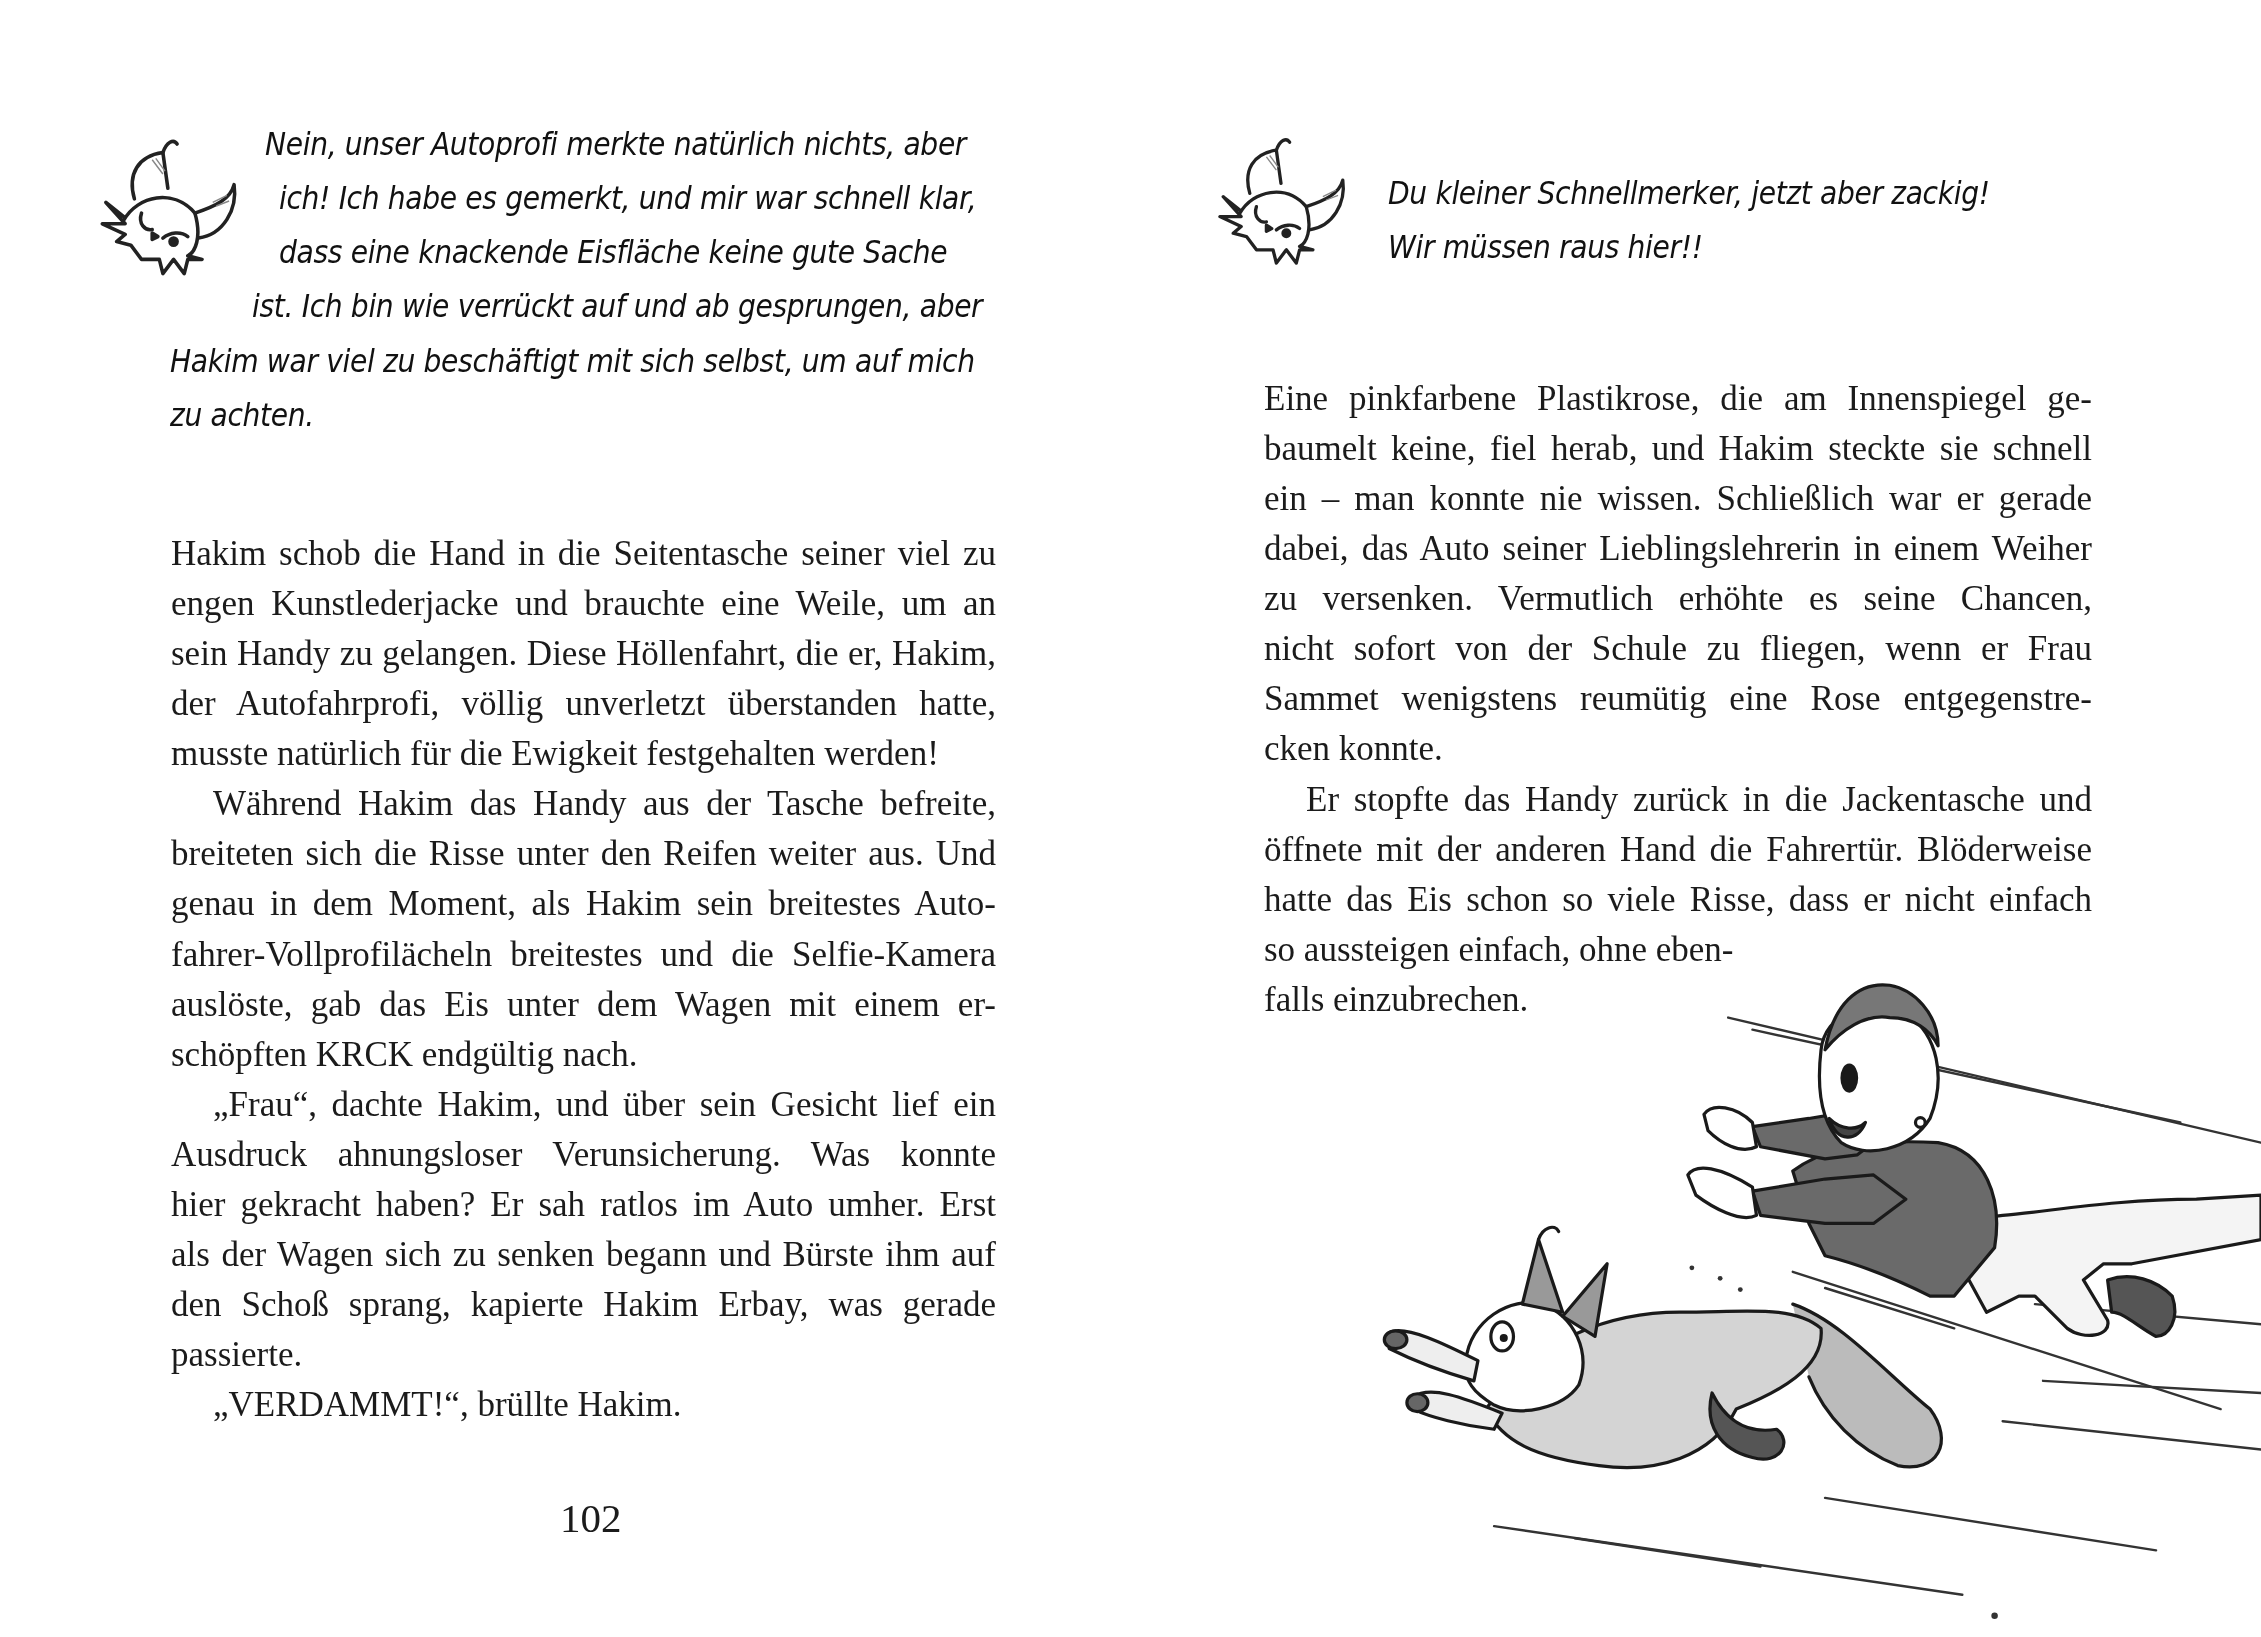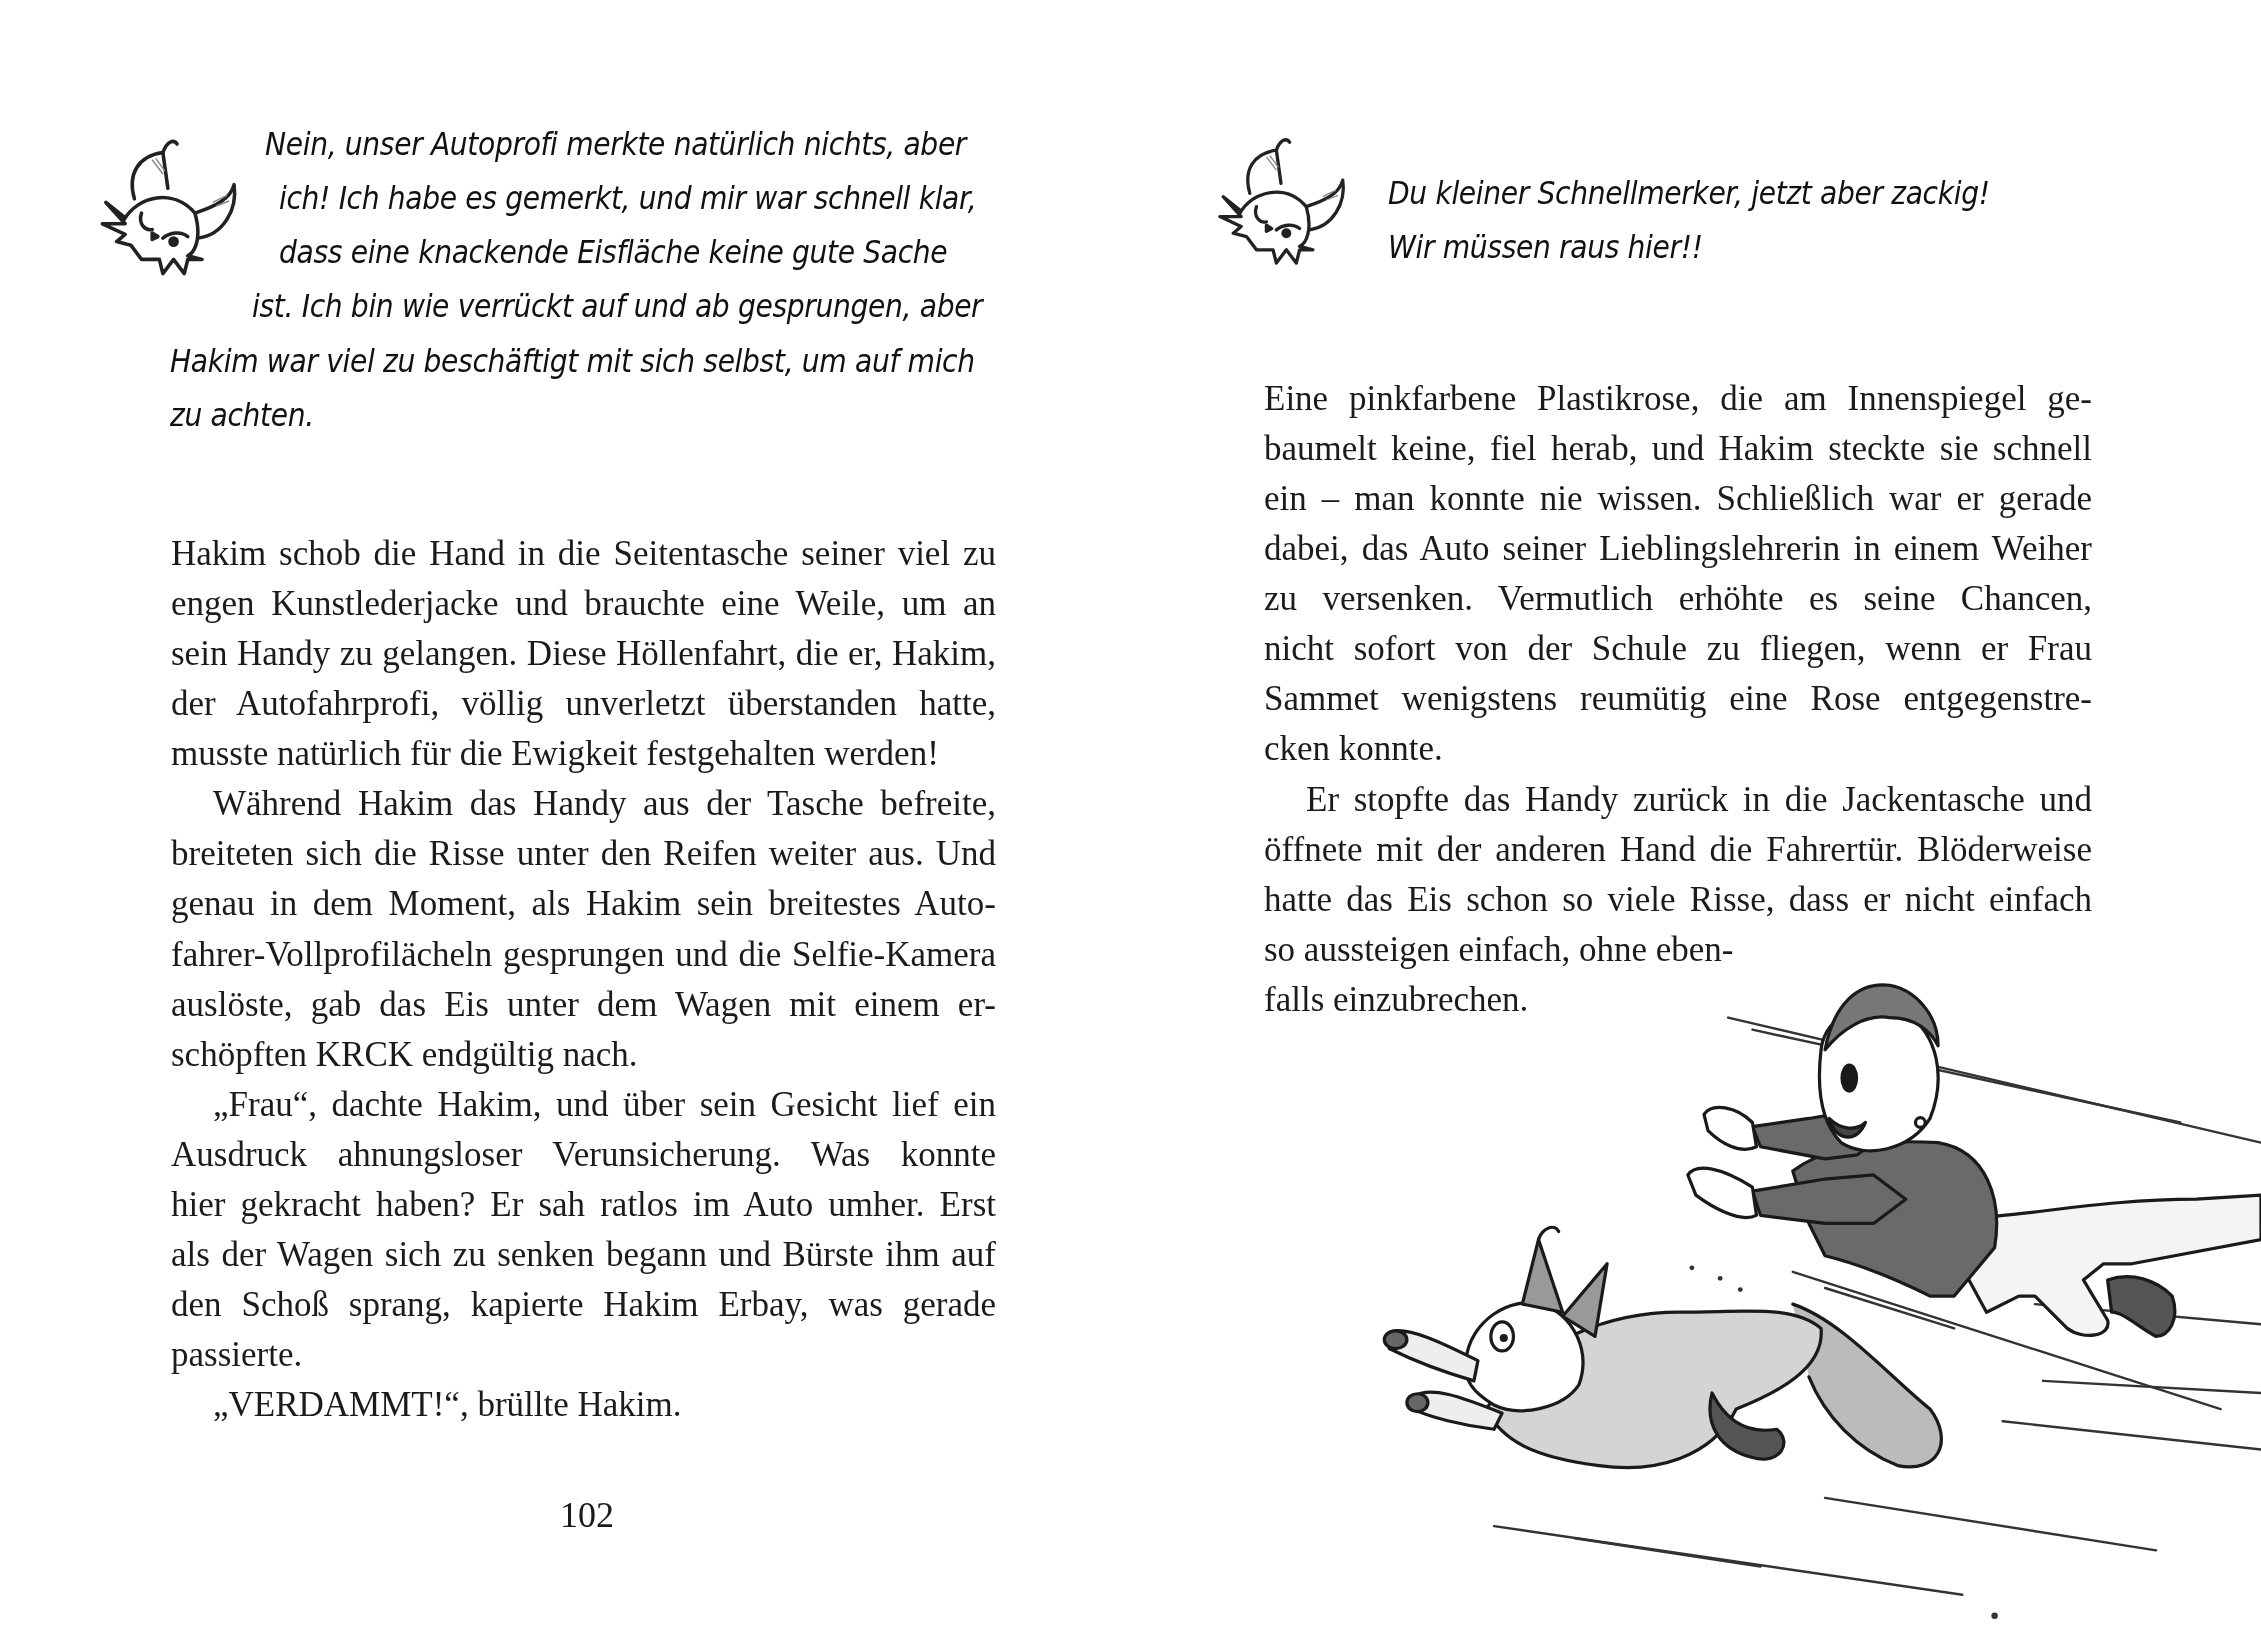--- a/index.html
+++ b/index.html
@@ -10,21 +10,21 @@
 
   .hand { position:absolute; font-family:"DejaVu Sans", sans-serif; font-weight:200; font-style:italic;
           font-size:32px; color:#111; letter-spacing:-0.4px; transform:scaleX(0.88); transform-origin:left top; white-space:nowrap; }
   .hand-line { position:absolute; white-space:nowrap; }
 
   .body-text { position:absolute; font-family:"Liberation Serif", serif; font-size:35px; color:#1b1b1b; }
   .line { position:absolute; left:0; white-space:nowrap; height:50px; line-height:50px; }
   .line.just { text-align:justify; text-align-last:justify; }
   .line.indent { padding-left:42px; box-sizing:border-box; }
 
-  .pagenum { position:absolute; font-family:"Liberation Serif", serif; font-size:36px; color:#1b1b1b; }
+  .pagenum { position:absolute; font-family:"Liberation Serif", serif; font-size:41px; color:#1b1b1b; }
 
   .lynx { position:absolute; }
   .illustration { position:absolute; }
 </style>
 </head>
 <body>
 
 <div class="page left">
 
   <svg class="lynx" style="left:81px;top:113px" width="178" height="178" viewBox="0 0 250 250">
@@ -54,21 +54,21 @@
 
   <div class="body-text" style="left:171px;top:525px;width:825px;">
     <div class="line just" style="top:0px;width:825px">Hakim schob die Hand in die Seitentasche seiner viel zu</div>
     <div class="line just" style="top:50px;width:825px">engen Kunstlederjacke und brauchte eine Weile, um an</div>
     <div class="line just" style="top:100px;width:825px">sein Handy zu gelangen. Diese Höllenfahrt, die er, Hakim,</div>
     <div class="line just" style="top:150px;width:825px">der Autofahrprofi, völlig unverletzt überstanden hatte,</div>
     <div class="line" style="top:200px">musste natürlich für die Ewigkeit festgehalten werden!</div>
     <div class="line just indent" style="top:250px;width:825px">Während Hakim das Handy aus der Tasche befreite,</div>
     <div class="line just" style="top:300px;width:825px">breiteten sich die Risse unter den Reifen weiter aus. Und</div>
     <div class="line just" style="top:350px;width:825px">genau in dem Moment, als Hakim sein breitestes Auto-</div>
-    <div class="line just" style="top:401px;width:825px">fahrer-Vollprofilächeln gesprungen und die Selfie-Kamera</div>
+    <div class="line just" style="top:401px;width:825px">fahrer-Vollprofilächeln breitestes und die Selfie-Kamera</div>
     <div class="line just" style="top:451px;width:825px">auslöste, gab das Eis unter dem Wagen mit einem er-</div>
     <div class="line" style="top:501px">schöpften KRCK endgültig nach.</div>
     <div class="line just indent" style="top:551px;width:825px">„Frau“, dachte Hakim, und über sein Gesicht lief ein</div>
     <div class="line just" style="top:601px;width:825px">Ausdruck ahnungsloser Verunsicherung. Was konnte</div>
     <div class="line just" style="top:651px;width:825px">hier gekracht haben? Er sah ratlos im Auto umher. Erst</div>
     <div class="line just" style="top:701px;width:825px">als der Wagen sich zu senken begann und Bürste ihm auf</div>
     <div class="line just" style="top:751px;width:825px">den Schoß sprang, kapierte Hakim Erbay, was gerade</div>
     <div class="line" style="top:801px">passierte.</div>
     <div class="line indent" style="top:851px">„VERDAMMT!“, brüllte Hakim.</div>
   </div>

